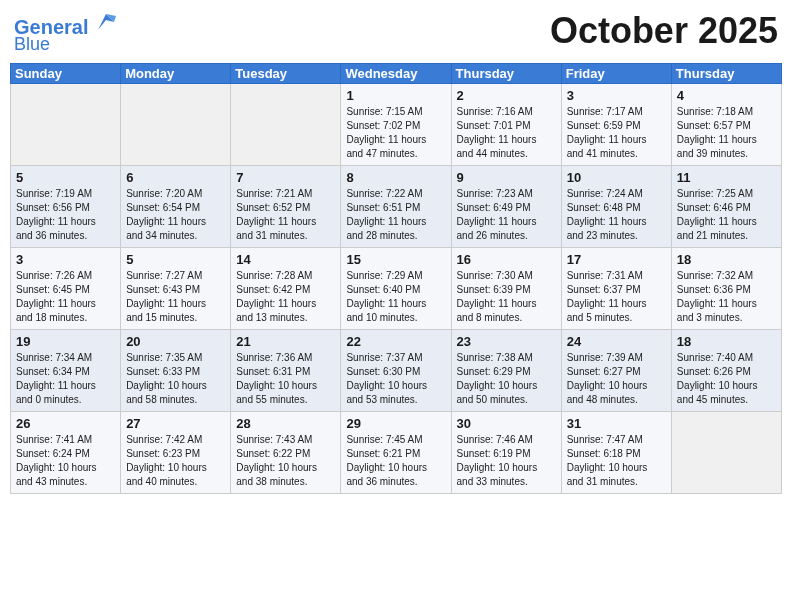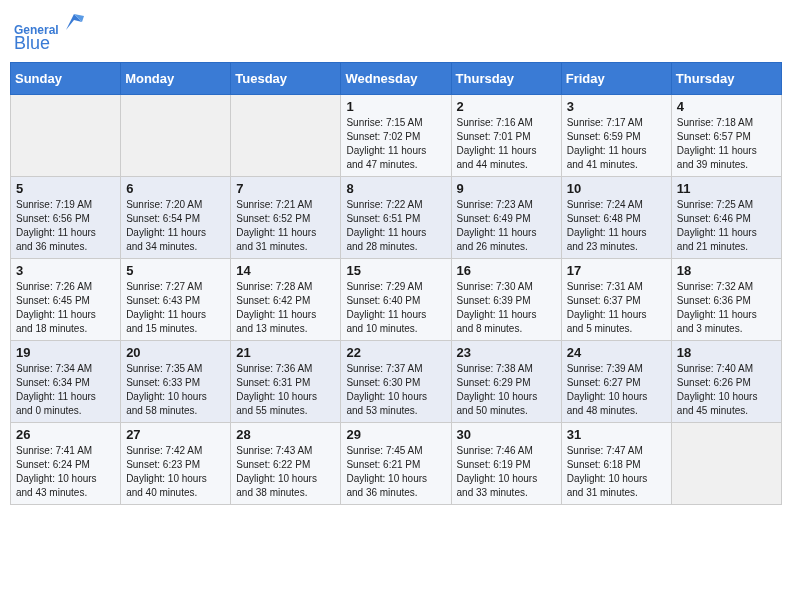--- a/index.html
+++ b/index.html
@@ -16,21 +16,21 @@
       align-items: flex-start;
       margin-bottom: 8px;
       padding: 0 4px;
     }
     .logo {
       display: flex;
       align-items: center;
       gap: 2px;
     }
     .logo-text {
-      font-size: 12px;
+      font-size: 20px;
       font-weight: bold;
       color: #1a1a1a;
       line-height: 1.1;
     }
     .logo-text span {
       color: #3a7bd5;
     }
     .logo-icon {
       width: 20px;
       height: 24px;
@@ -51,21 +51,21 @@
     .calendar {
       width: 100%;
       border-collapse: collapse;
       border: 1px solid #ccc;
     }
     .calendar th {
       background: #3a7bd5;
       color: #fff;
       font-size: 13px;
       font-weight: bold;
-      padding: 8px 4px;
+      padding: 2px 4px;
       text-align: left;
       border: 1px solid #2a6bc5;
     }
     .calendar td {
       vertical-align: top;
       border: 1px solid #ccc;
       padding: 4px 5px;
       width: 110px;
       min-height: 80px;
       font-size: 10.5px;
@@ -106,20 +106,21 @@
           <svg class="logo-icon" viewBox="0 0 20 24" xmlns="http://www.w3.org/2000/svg">
             <polygon points="2,20 10,4 18,12 10,10" fill="#3a7bd5"></polygon>
             <polygon points="10,4 18,12 20,6" fill="#5a9be5"></polygon>
           </svg>
         </div>
       </div>
       <div style="font-size:18px;font-weight:normal;color:#3a7bd5;margin-top:-4px;">Blue</div>
     </div>
   </div>
   <div class="title-block">
+    <div class="month-title">October 2025</div>
   </div>
 </div>
 
 <table class="calendar">
   <thead>
     <tr>
     <th>Sunday</th>
         <th>Monday</th>
         <th>Tuesday</th>
         <th>Wednesday</th>

